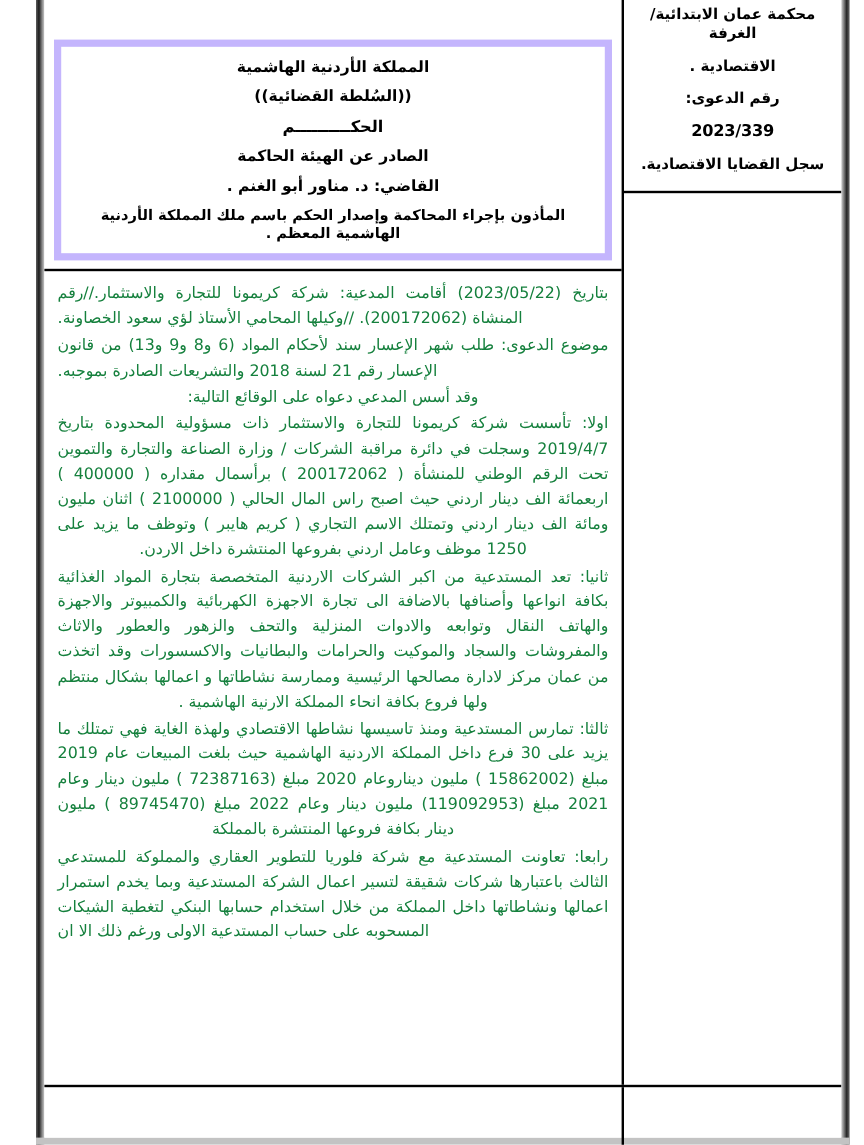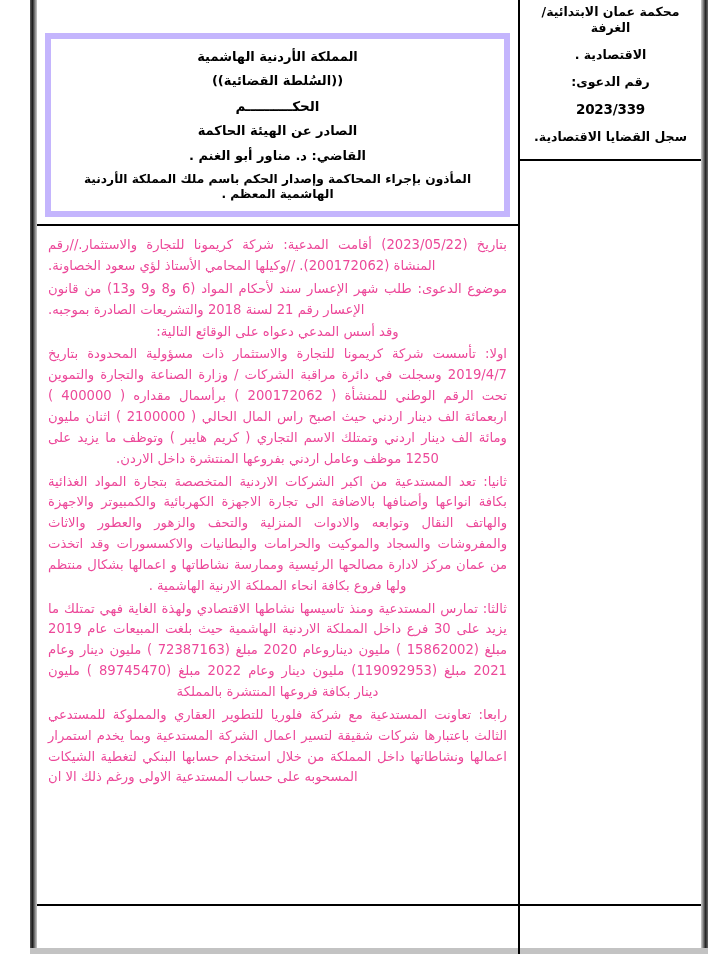--- a/index.html
+++ b/index.html
@@ -132,21 +132,21 @@
   .body-cell {
     flex: 1 1 auto;
     padding: 9px 11px 6px 11px;
     min-height: 0;
     overflow: hidden;
   }
   .body-cell p {
     margin: 0 0 1.5px 0;
     font-size: 13.2px;
     line-height: 1.585;
-    color: #ec4899;
+    color: #15803d;
     text-align: justify;
     text-align-last: center;
     font-weight: 500;
   }
   .body-cell p.lead-indent {
     text-align-last: left;
   }
   .body-cell p.center-last {
     text-align-last: center;
   }

